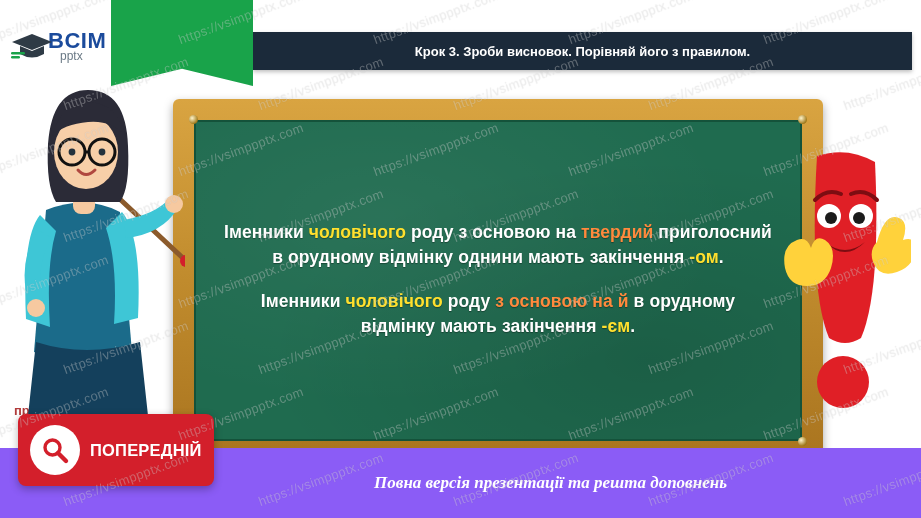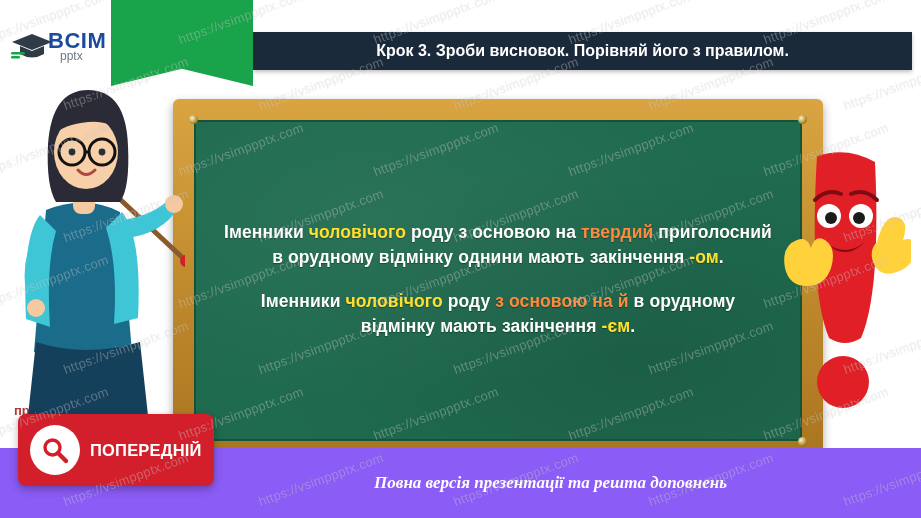--- a/index.html
+++ b/index.html
@@ -89,21 +89,21 @@
     height: 38px;
     background: #1b2a3a;
     z-index: 18;
     display: flex;
     align-items: center;
     justify-content: center;
     box-shadow: 0 2px 4px rgba(0,0,0,.25);
   }
   .header-bar .title {
     color: #ffffff;
-    font-size: 16px;
+    font-size: 13px;
     font-weight: bold;
     text-align: left;
     padding: 0 10px;
   }
 
   
   .board-frame {
     position: absolute;
     left: 173px; top: 99px;
     width: 650px; height: 363px;

